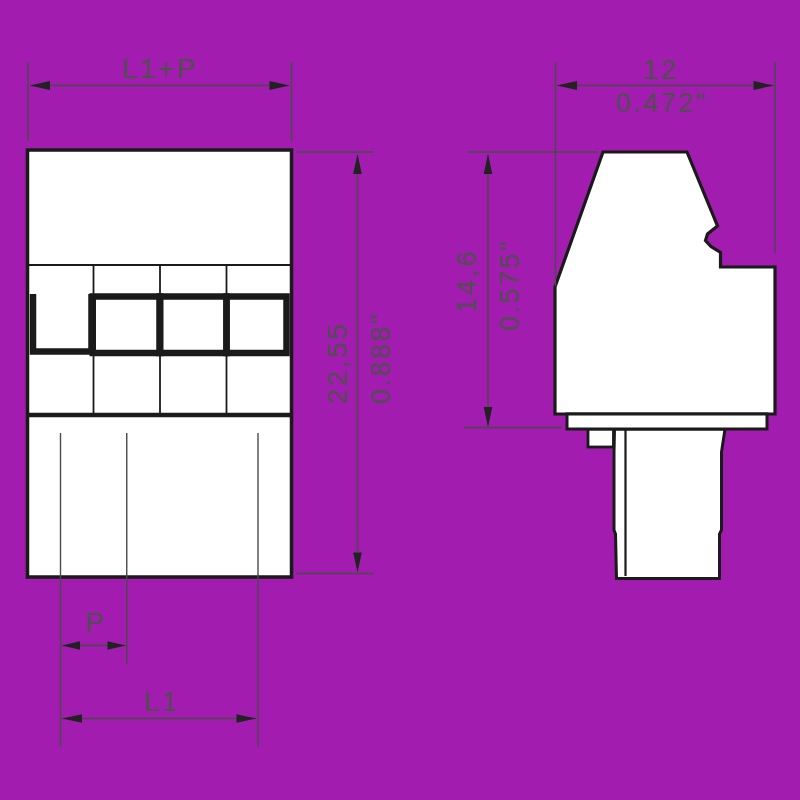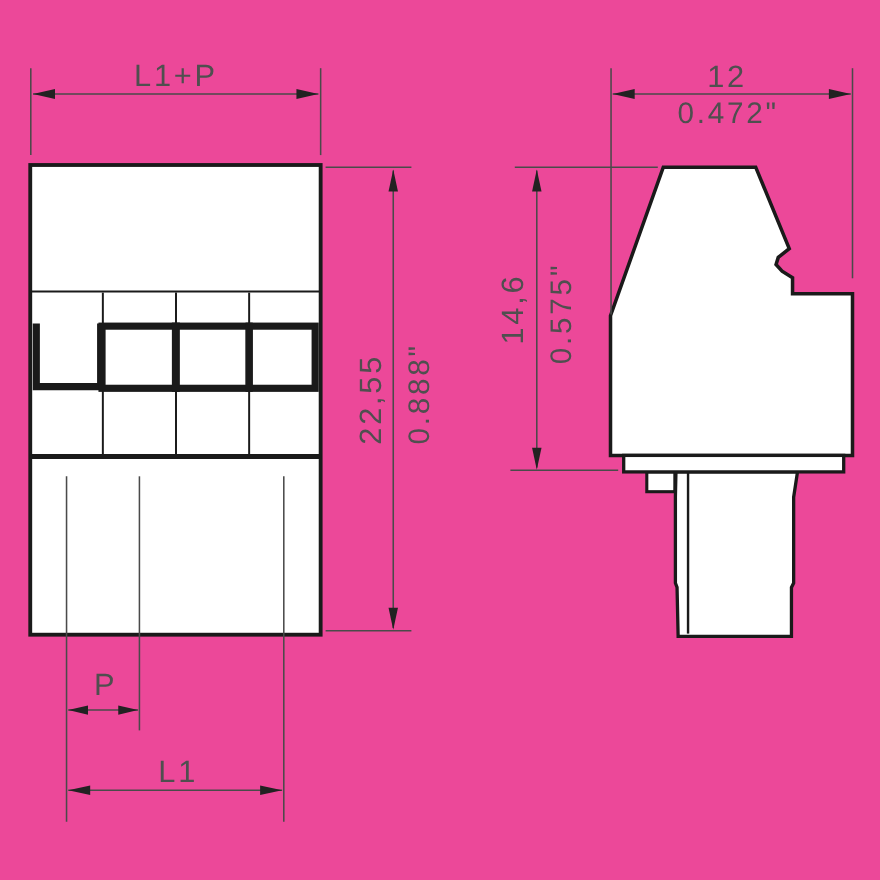--- a/index.html
+++ b/index.html
@@ -4,21 +4,21 @@
 <style>
   html, body {
     margin: 0;
     padding: 0;
     background: #ffffff;
   }
   .stage {
     position: relative;
     width: 800px;
     height: 800px;
-    background: #ec4899;
+    background: #a21caf;
     overflow: hidden;
   }
   svg { display: block; }
   .body-line {
     stroke: #1a1a1a;
     fill: none;
   }
   .body-fill {
     stroke: #1a1a1a;
     fill: #ffffff;

